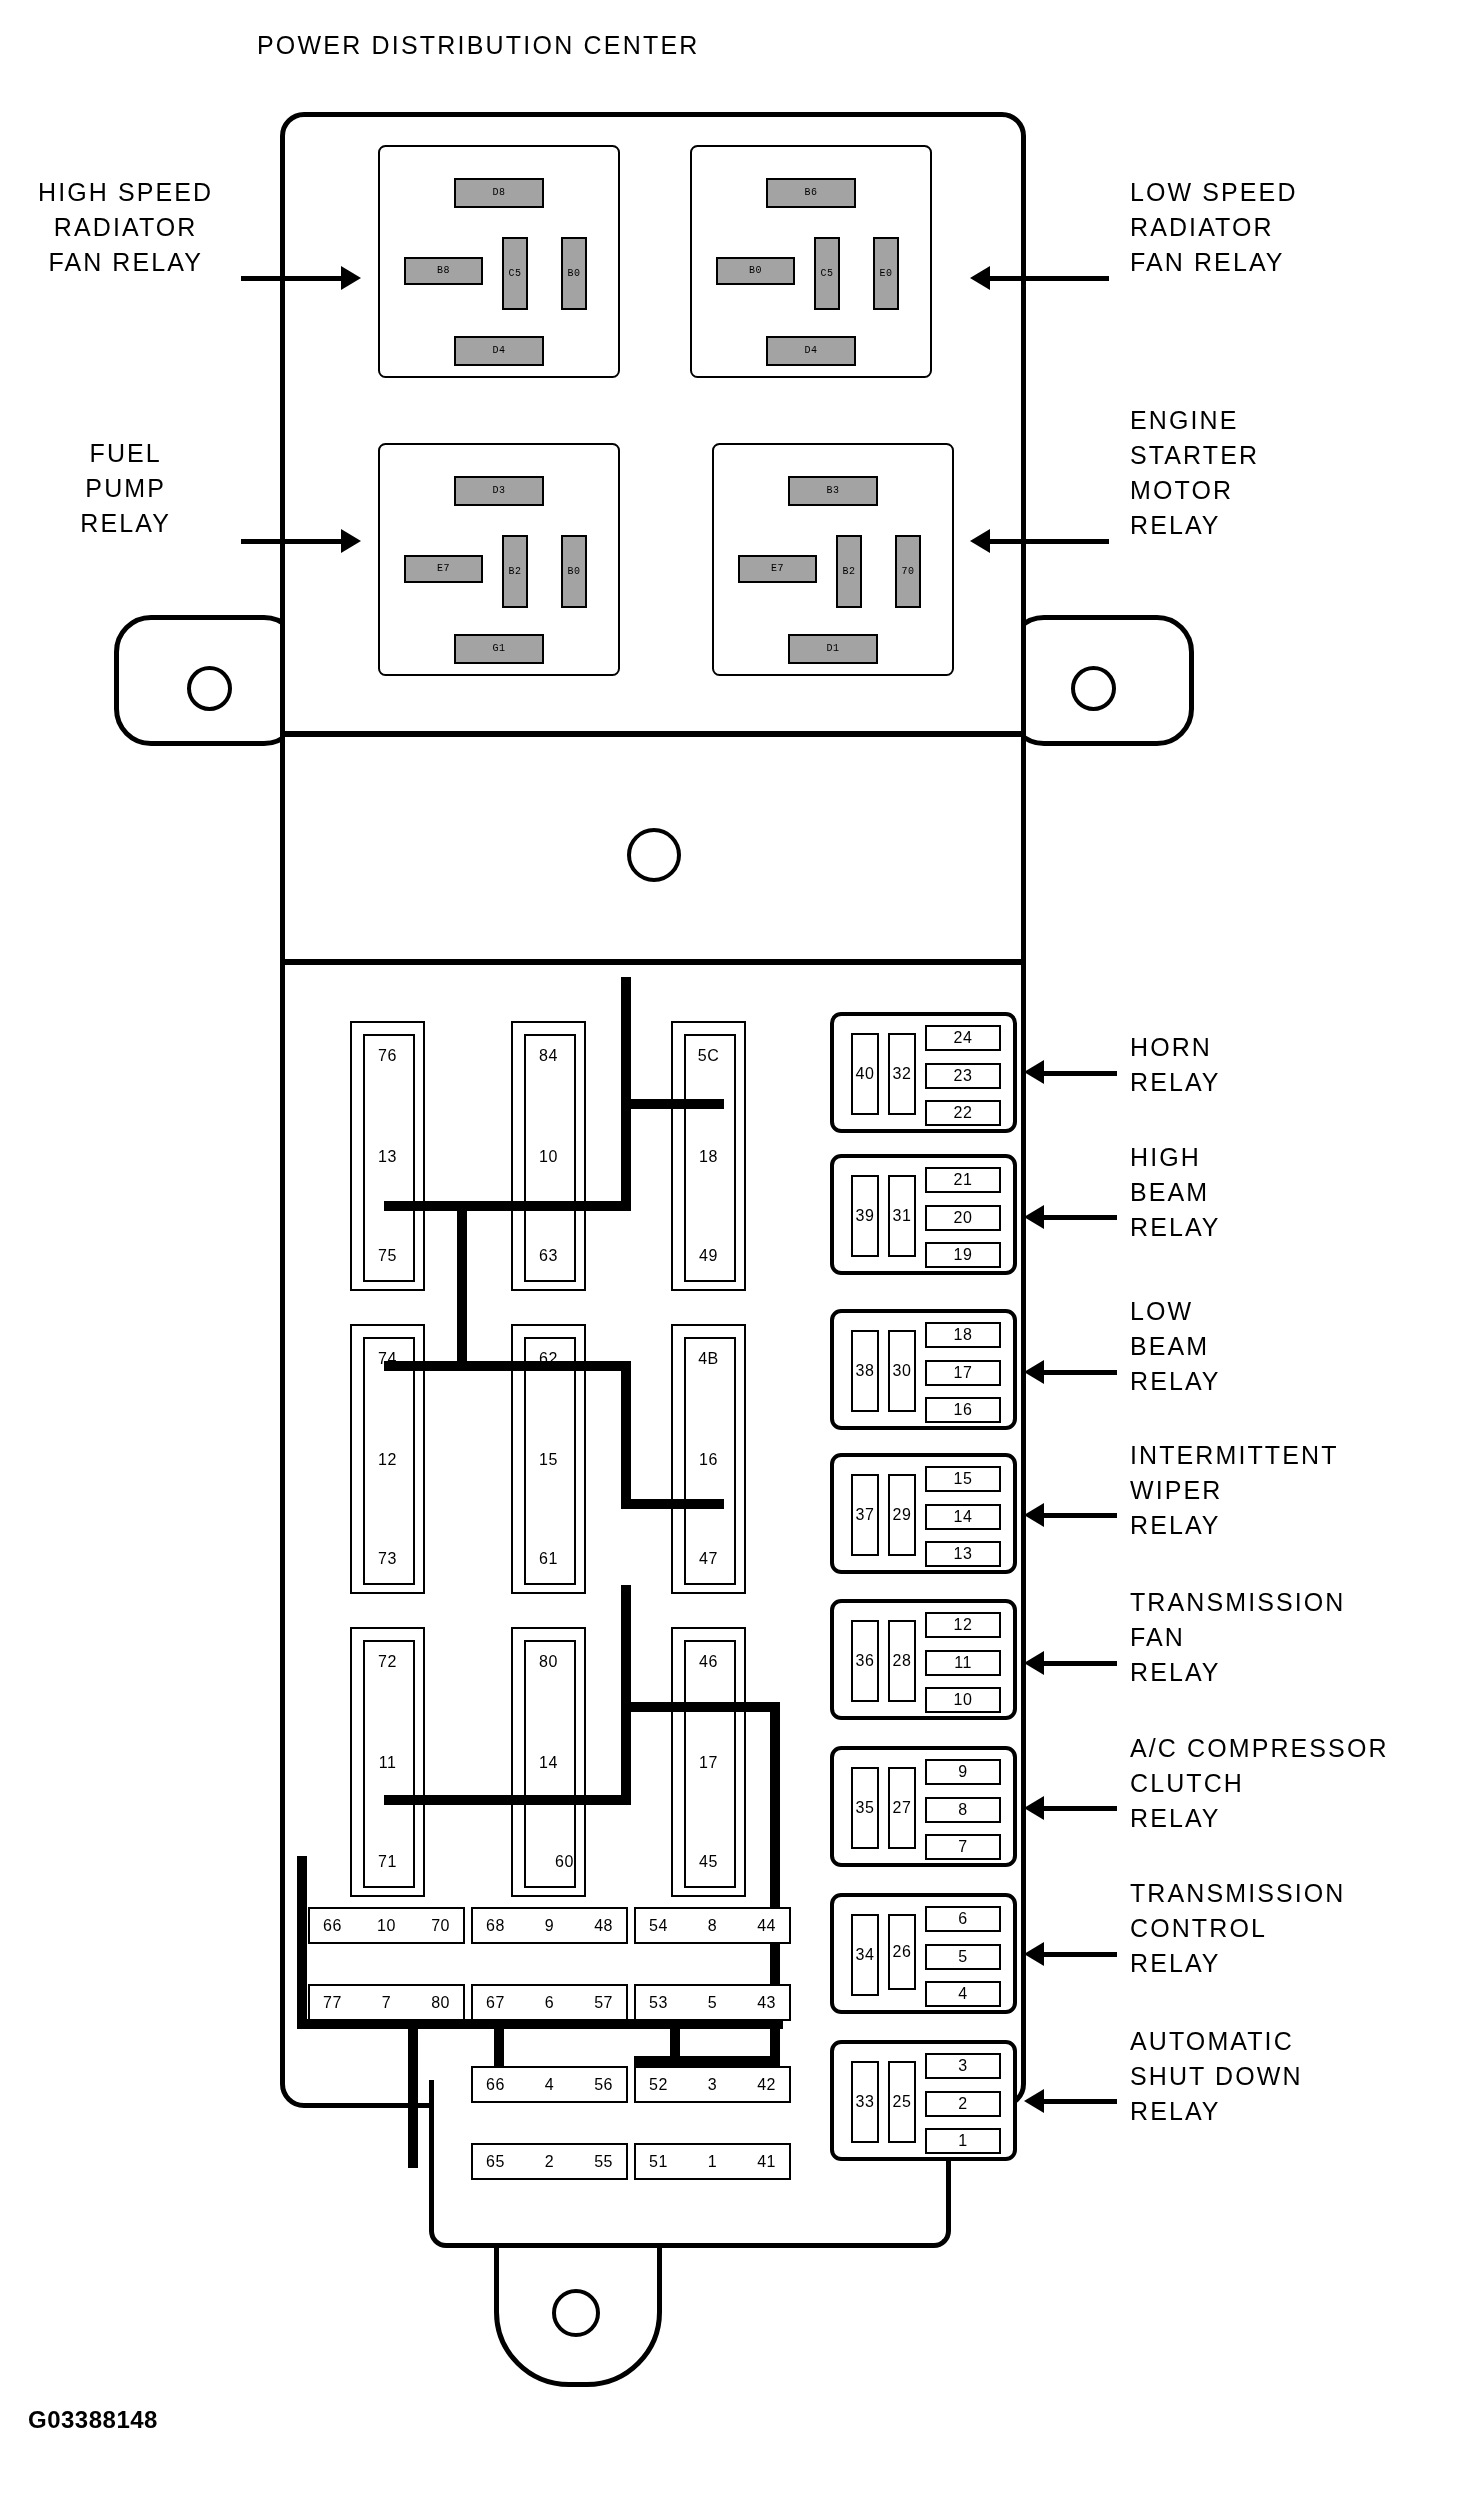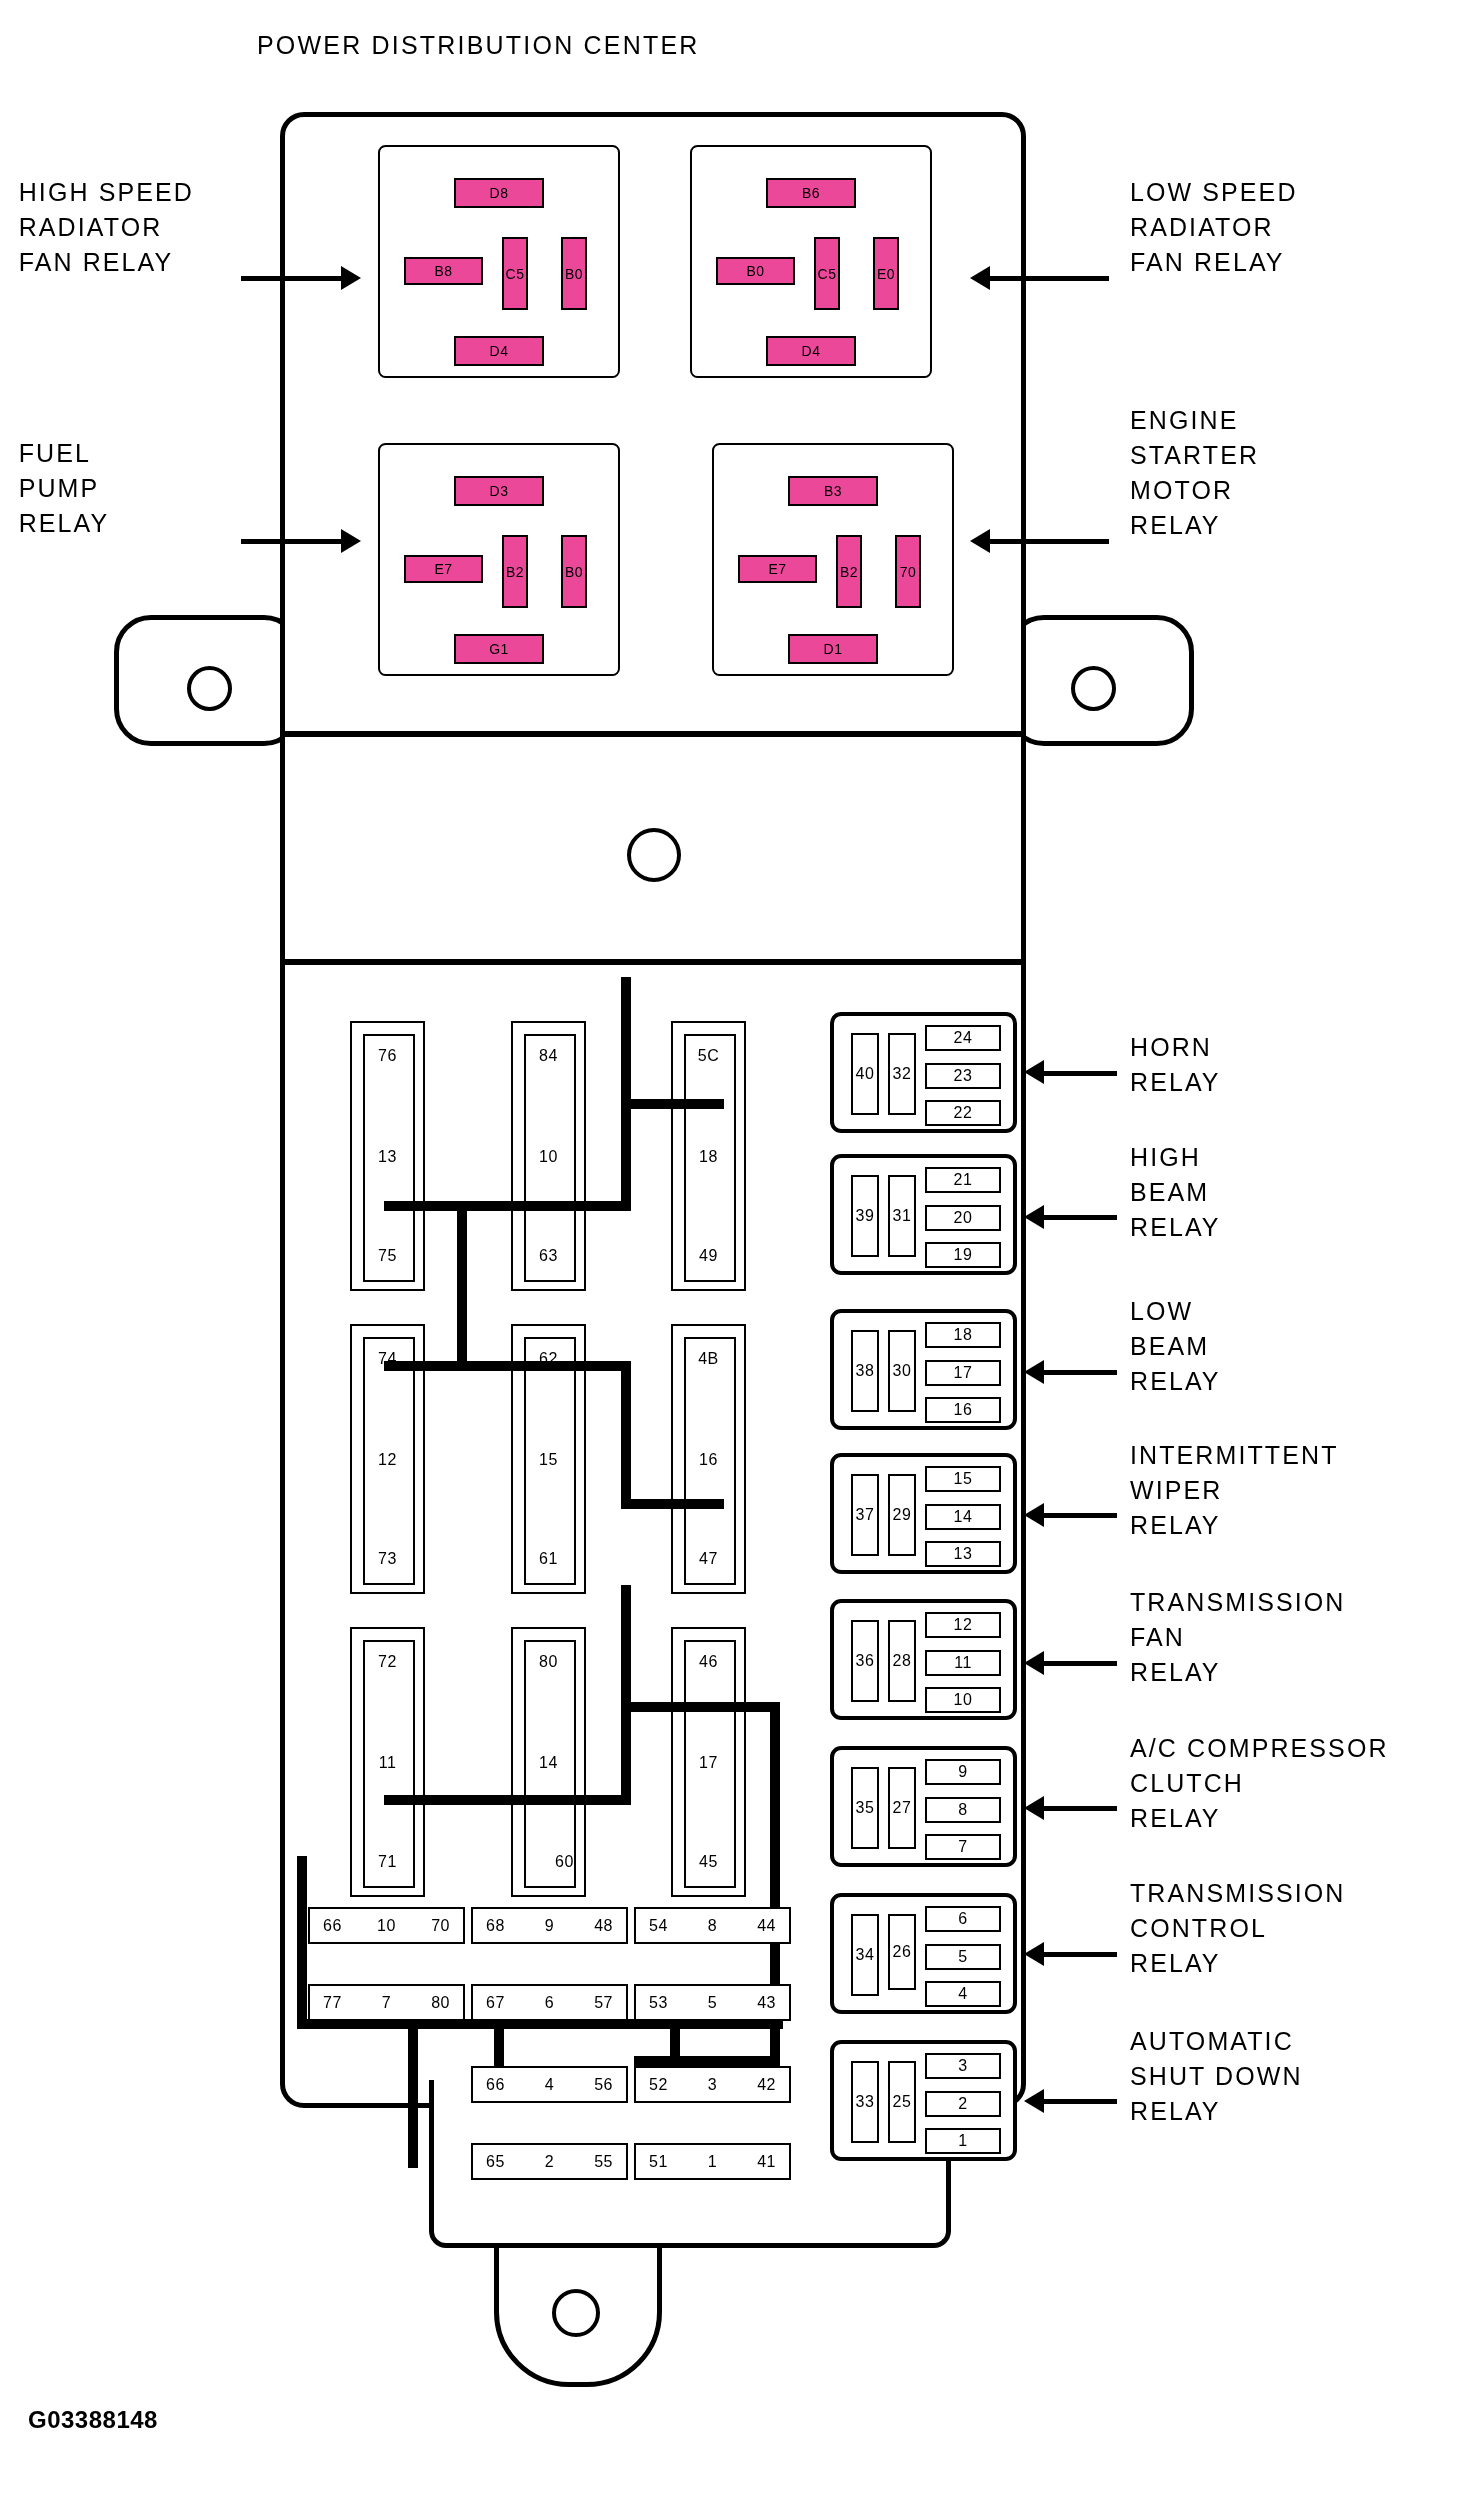--- a/index.html
+++ b/index.html
@@ -17,21 +17,21 @@
 
   
   .callout {
     position: absolute;
     font-size: 25px;
     letter-spacing: 2.1px;
     line-height: 35px;
     white-space: pre-line;
     font-weight: 400;
   }
-  .callout.right-align { text-align: left; }
+  .callout.right-align { text-align: center; }
   .callout.left-align  { text-align: left; }
 
   .title {
     position: absolute;
     font-size: 25px;
     letter-spacing: 2.2px;
     white-space: nowrap;
   }
 
   .imgcode {
@@ -73,25 +73,26 @@
   
   .big-relay {
     position: absolute;
     border: 2.8px solid #000;
     border-radius: 7.5px;
     background: #fff;
   }
   .pin {
     position: absolute;
     border: 2.8px solid #000;
-    background: #ec4899;
-    font-size: 14px;
+    background: #a3a3a3;
+    font-size: 10px;
     letter-spacing: 0.5px;
     display: flex; align-items: center; justify-content: center;
     line-height: 1;
+    font-family: Liberation Mono, monospace;
   }
 
   
   .cart-outer {
     position: absolute;
     border: 2.8px solid #000;
     background: #fff;
   }
   .cart-inner {
     position: absolute;

